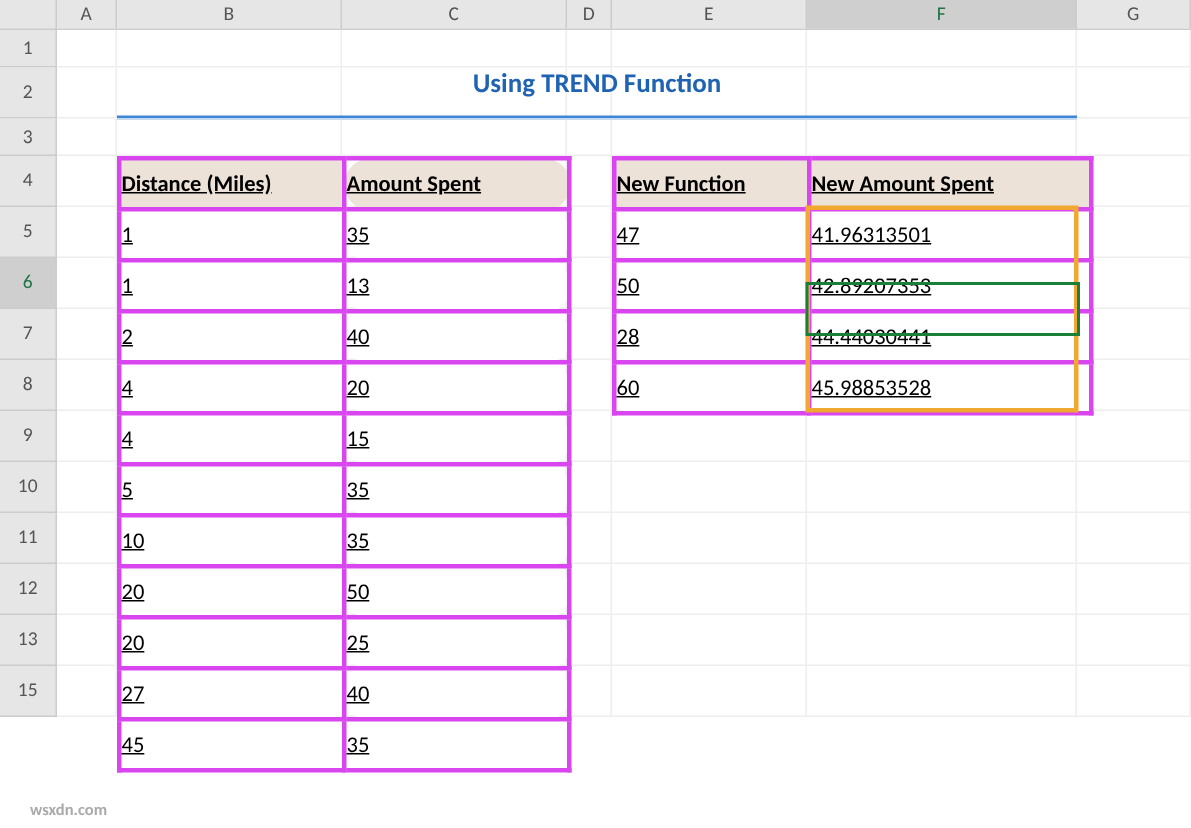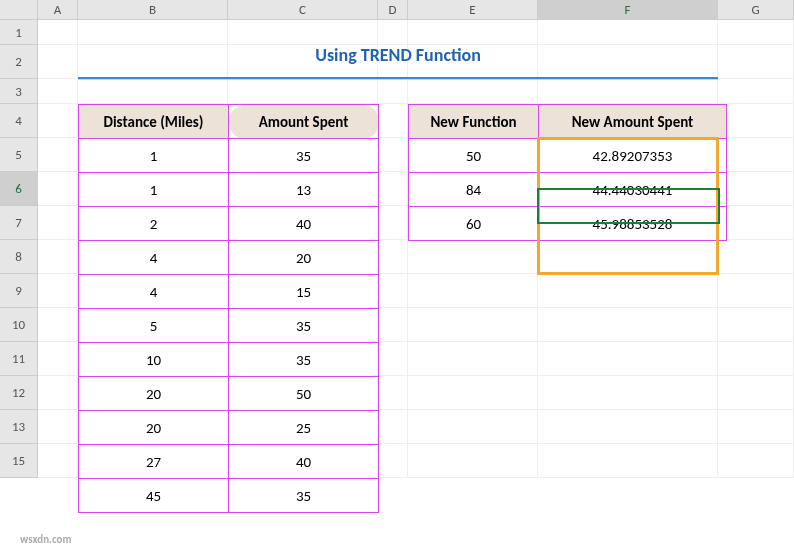--- a/index.html
+++ b/index.html
@@ -99,26 +99,27 @@
       position: absolute;
       bottom: -1px;
       left: 0;
       width: 100%;
       height: 3px;
       background: linear-gradient(to bottom, #3e85d6 0%, #3e85d6 55%, #c5d9f1 55%, #c5d9f1 100%);
     }
 
     .tbl { position: absolute; border-collapse: collapse; }
     .tbl th, .tbl td {
-      border: 1px solid #d946ef;
-      text-align: center;
+      border: 3px solid #d946ef;
+      text-align: left;
       vertical-align: middle;
       font-size: 15px;
       height: 34px;
       background: #fff;
+      text-decoration: underline;
     }
     .tbl th {
       background: #ece2d8;
       font-weight: bold;
       font-size: 15px;
     }
     #tbl1 { top: 104px; left: 78px; }
     #tbl1 th:nth-child(1), #tbl1 td:nth-child(1) { width: 150px; }
     #tbl1 th:nth-child(2), #tbl1 td:nth-child(2) { width: 150px; border-radius: 16px; }
 
@@ -375,25 +376,29 @@
 
   <table id="tbl2" class="tbl">
     <thead>
         <tr>
       <th>New Function</th>
       <th>New Amount Spent</th>
     </tr>
       </thead>
     <tbody id="tbl2-body">
         <tr>
+          <td>47</td>
+          <td>41.96313501</td>
+        </tr>
+        <tr>
           <td>50</td>
           <td>42.89207353</td>
         </tr>
         <tr>
-          <td>84</td>
+          <td>28</td>
           <td>44.44030441</td>
         </tr>
         <tr>
           <td>60</td>
           <td>45.98853528</td>
         </tr>
       </tbody>
   </table>
 
   <div class="highlight-box"></div>

